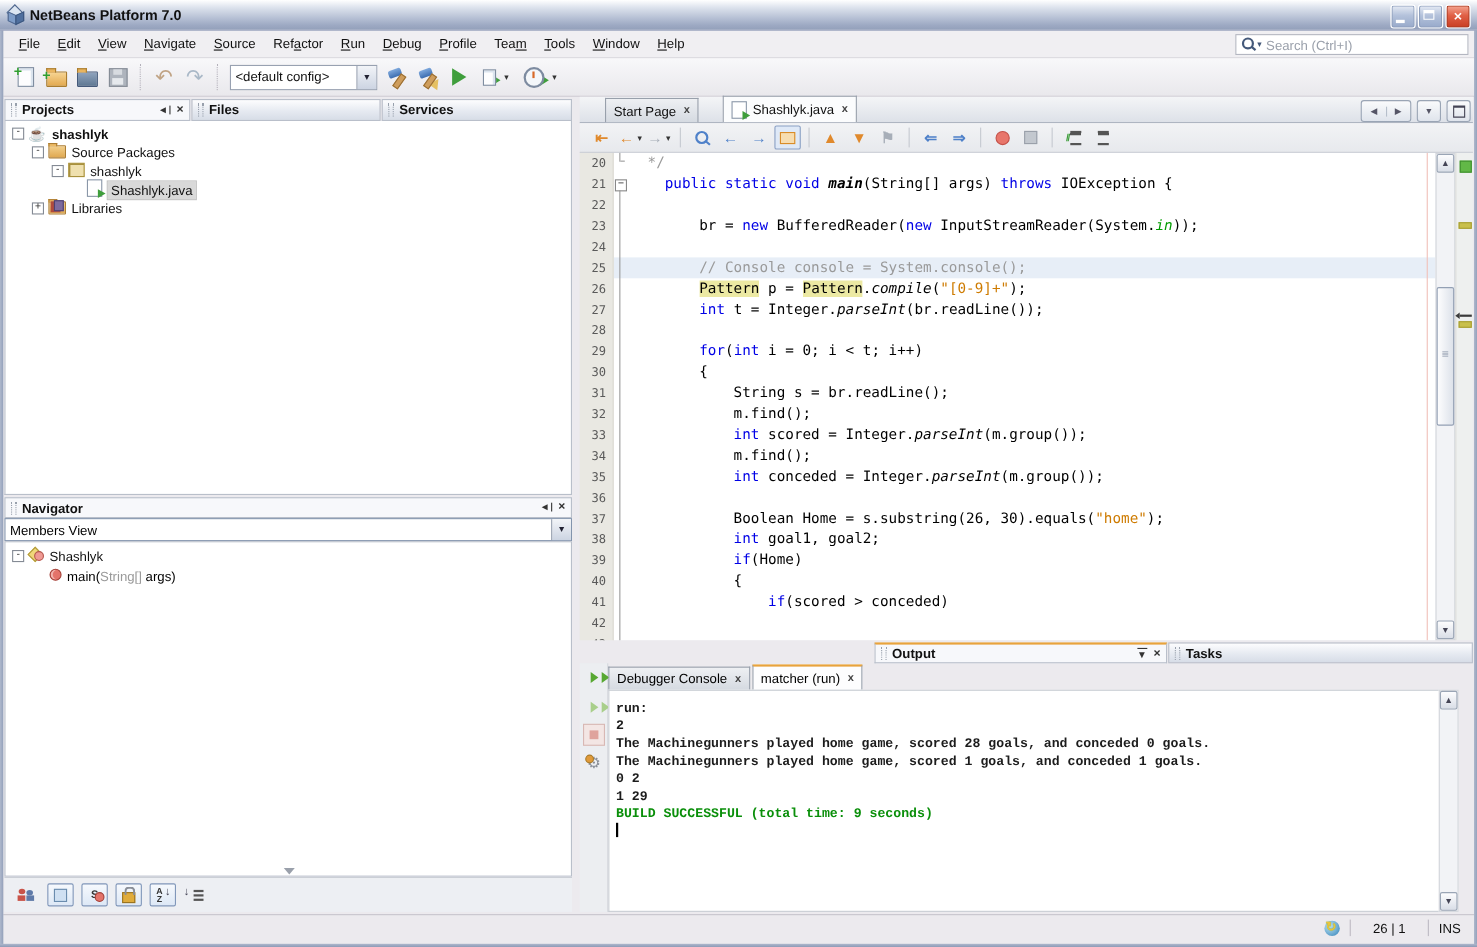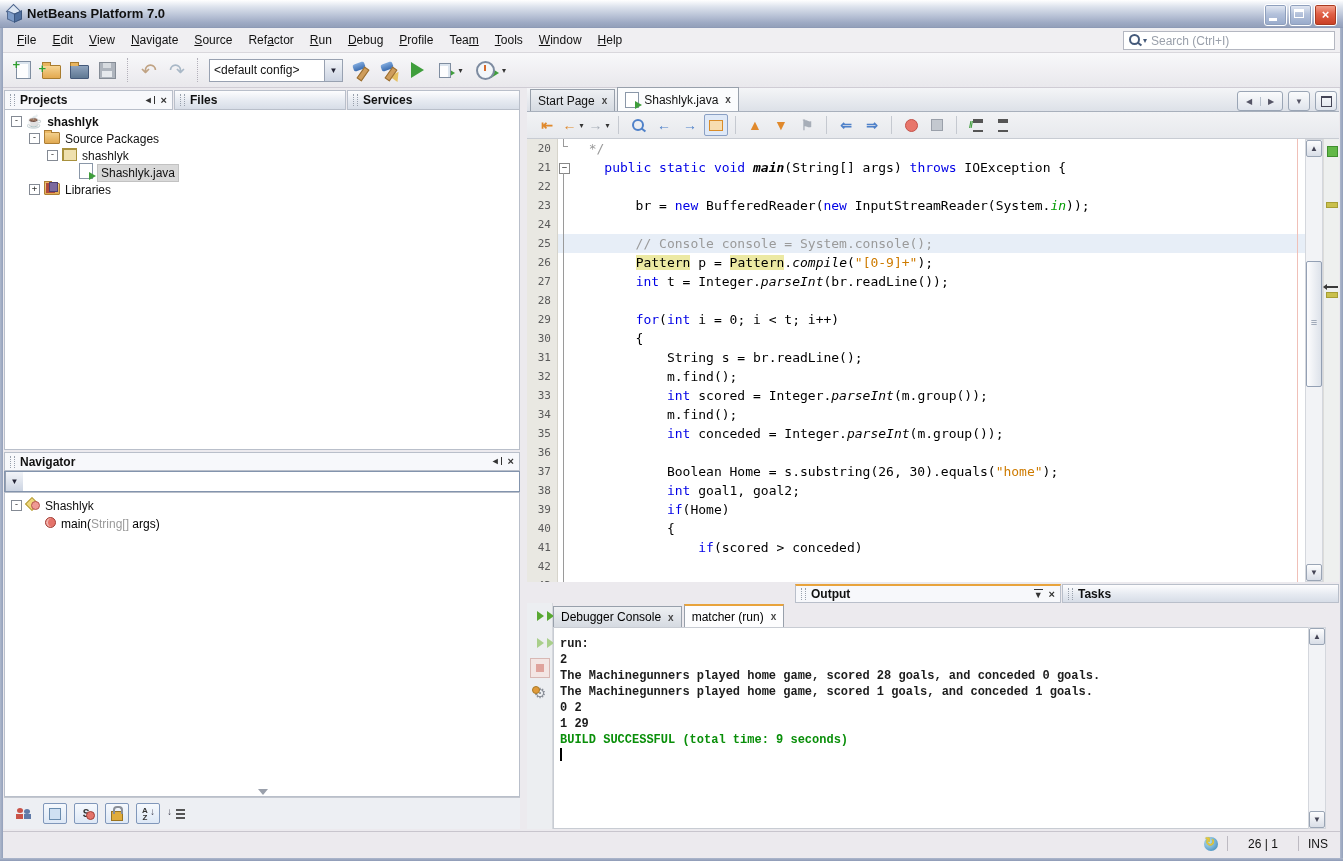--- a/index.html
+++ b/index.html
@@ -112,21 +112,21 @@
   .lock::before{content:"";position:absolute;left:1px;top:-6px;width:6px;height:6px;border:2px solid #8a8f98;border-bottom:none;border-radius:4px 4px 0 0;}
   .az{font-size:8px;line-height:7px;font-weight:bold;color:#333;text-align:center;position:relative;padding-right:6px;}
   .az::after{content:"↓";position:absolute;right:-1px;top:1px;font-size:10px;color:#445;}
   .lsort{width:12px;height:12px;position:relative;}
   .lsort::before{content:"↓";position:absolute;left:-6px;top:-2px;font-size:10px;color:#445;}
   .lsort::after{content:"";position:absolute;left:3px;top:1px;width:9px;height:2px;background:#555;box-shadow:0 4px 0 #555,-0 8px 0 #555,0 4px 0 #555;box-shadow:0 4px 0 #555,0 8px 0 #555;}
   .collapse-tri{position:absolute;width:0;height:0;border-left:5px solid transparent;border-right:5px solid transparent;border-bottom:6px solid #9aa0ab;transform:rotate(180deg);}
   
   .dtabrow{position:absolute;background:linear-gradient(#f4f5f7,#dde1e8);border-bottom:1px solid #a8b0bc;box-sizing:border-box;display:flex;align-items:flex-end;padding-left:3px;}
   .dtab{height:21px;border:1px solid #98a0ab;border-bottom:none;background:linear-gradient(#eef0f3,#d5dae1);
-     display:flex;align-items:center;padding:0 7px;font-size:12px;color:#111;margin-right:2px;cursor:pointer;}
+     display:flex;align-items:center;padding:0 7px;font-size:12px;color:#111;margin-right:2px;cursor:pointer;margin-left:20px;}
   .dtab.active{background:#fbfcfd;height:23px;}
   .tclose{font-size:10px;font-weight:bold;color:#444;margin-left:7px;}
   .tabctl{position:absolute;display:flex;gap:5px;align-items:center;}
   .cbox{height:18px;border:1px solid #9aa5b5;border-radius:3px;background:linear-gradient(#fafbfc,#dfe4ec);display:flex;align-items:center;justify-content:center;font-size:8px;color:#556;}
   .cbox.arr2{width:44px;}
   .cbox.arr2 span{width:21px;text-align:center;}
   .cbox.arr2 span:first-child{border-right:1px solid #b6bfcb;}
   .cbox.sq1{width:20px;}
   .maxg{width:9px;height:8px;border:1px solid #445;border-top:2px solid #445;}
   
@@ -343,20 +343,21 @@
   </div>
 
   <div class="whead activewin" style="left:4px;top:452px;width:516px;height:19px;">
     <span class="grip"></span>
     <span>Navigator</span>
     <span class="hsp"></span>
     <span class="hbtn dock">◄</span>
     <span class="hbtn xx">×</span>
   </div>
   <div class="navcombo" style="left:4px;top:471px;width:516px;height:21px;">
+    <span class="cv">Members View</span>
     <span class="cbtn" style="height:19px;">▼</span>
   </div>
   <div class="panelbody" style="left:4px;top:492px;width:516px;height:305px;border-top:1px solid #b9bfca;">
     <div class="trow" style="left:6px;top:4px;">
       <span class="tbox">-</span>
       <span class="ticon"><span class="clsicon"></span></span>
       <span>Shashlyk</span>
     </div>
     <div class="trow" style="left:40px;top:22px;">
       <span class="ticon"><span class="meth"></span></span>

